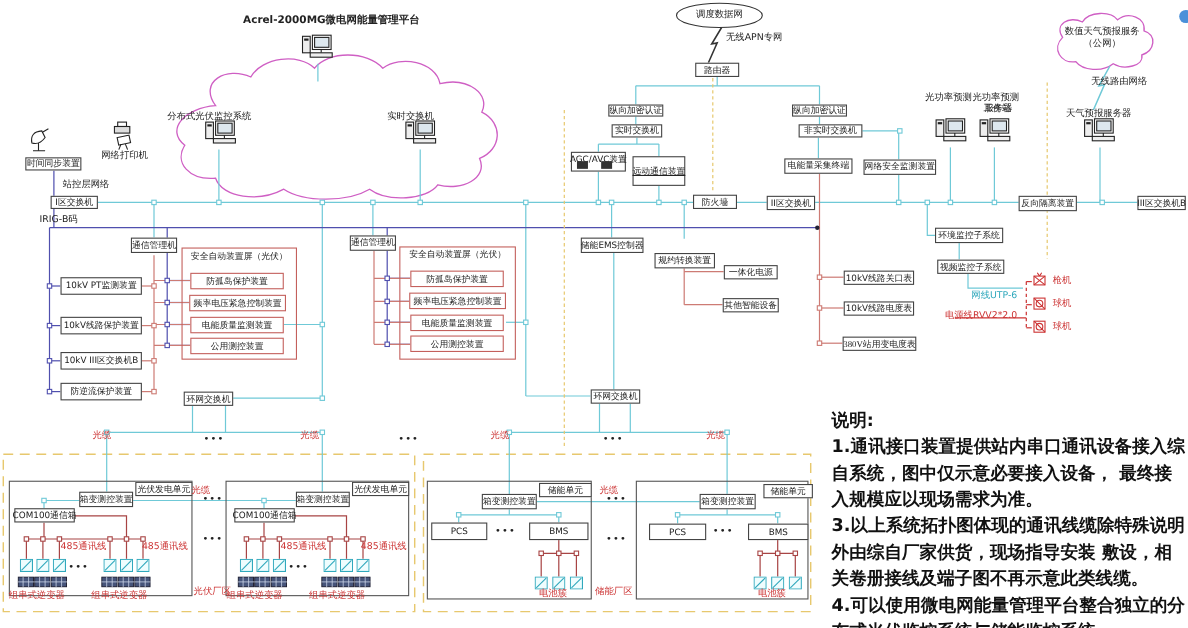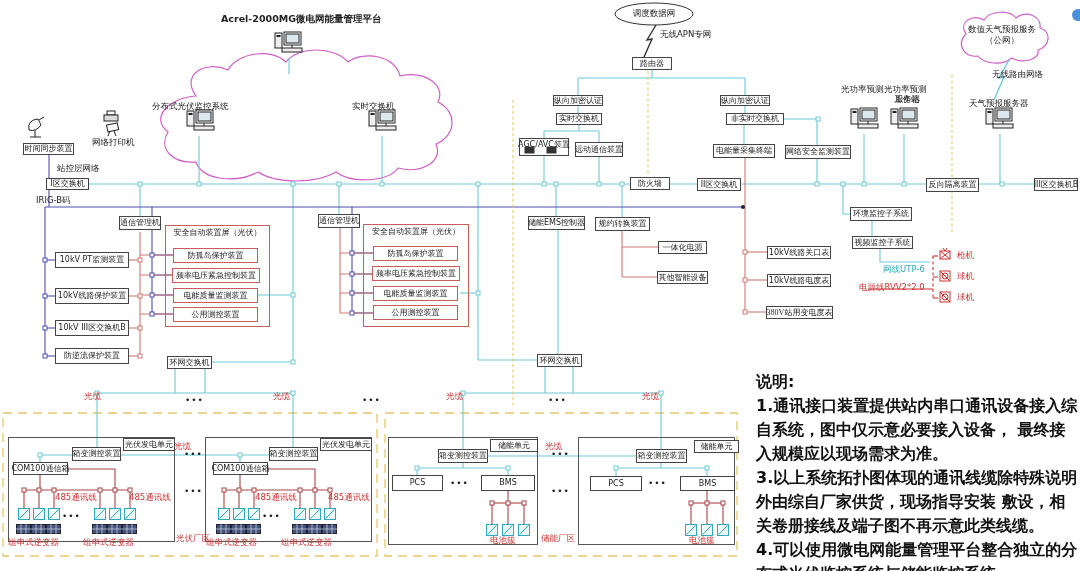--- a/index.html
+++ b/index.html
@@ -255,21 +255,21 @@
   <div>说明:</div>
   <div>1.通讯接口装置提供站内串口通讯设备接入综自系统，图中仅示意必要接入设备， 最终接入规模应以现场需求为准。</div>
   <div>3.以上系统拓扑图体现的通讯线缆除特殊说明外由综自厂家供货，现场指导安装 敷设，相关卷册接线及端子图不再示意此类线缆。</div>
   <div>4.可以使用微电网能量管理平台整合独立的分布式光伏监控系统与储能监控系统。</div>
 </div>
 
 <div class="box" style="left: 632px; top: 57px; width: 40px; height: 13px;">路由器</div>
     <div class="box" style="left: 553px; top: 95px; width: 50px; height: 11px;">纵向加密认证</div>
     <div class="box" style="left: 556px; top: 113px; width: 46px; height: 12px;">实时交换机</div>
     <div class="box top" style="left: 519px; top: 138px; width: 50px; height: 18px;">AGC/AVC装置</div>
-    <div class="box" style="left: 575px; top: 142px; width: 48px; height: 15px;">远动通信装置</div>
+    <div class="box" style="left: 575px; top: 142px; width: 48px; height: 27px; text-decoration: underline;">远动通信装置</div>
     <div class="box" style="left: 720px; top: 95px; width: 50px; height: 11px;">纵向加密认证</div>
     <div class="box" style="left: 714px; top: 113px; width: 58px; height: 12px; margin-left: 12px;">非实时交换机</div>
     <div class="box" style="left: 713px; top: 144px; width: 62px; height: 14px;">电能量采集终端</div>
     <div class="box" style="left: 785px; top: 145px; width: 66px; height: 14px;">网络安全监测装置</div>
     <div class="box" style="left: 630px; top: 177px; width: 40px; height: 13px;">防火墙</div>
     <div class="box" style="left: 697px; top: 178px; width: 44px; height: 13px;">II区交换机</div>
     <div class="box" style="left: 926px; top: 178px; width: 53px; height: 14px;">反向隔离装置</div>
     <div class="box" style="left: 1034px; top: 178px; width: 44px; height: 13px;">III区交换机B</div>
     <div class="box" style="left: 46px; top: 178px; width: 43px; height: 12px;">I区交换机</div>
     <div class="box" style="left: 23px; top: 143px; width: 51px; height: 12px;">时间同步装置</div>
@@ -285,21 +285,21 @@
     <div class="box r" style="left: 372px; top: 266px; width: 88px; height: 15px;">频率电压紧急控制装置</div>
     <div class="box r" style="left: 373px; top: 286px; width: 85px; height: 15px;">电能质量监测装置</div>
     <div class="box r" style="left: 373px; top: 305px; width: 85px; height: 15px;">公用测控装置</div>
     <div class="box" style="left: 55px; top: 252px; width: 74px; height: 16px;">10kV PT监测装置</div>
     <div class="box" style="left: 55px; top: 288px; width: 74px; height: 16px;">10kV线路保护装置</div>
     <div class="box" style="left: 55px; top: 320px; width: 74px; height: 16px;">10kV III区交换机B</div>
     <div class="box" style="left: 55px; top: 348px; width: 74px; height: 16px;">防逆流保护装置</div>
     <div class="box" style="left: 167px; top: 356px; width: 45px; height: 13px;">环网交换机</div>
     <div class="box" style="left: 537px; top: 354px; width: 45px; height: 13px;">环网交换机</div>
     <div class="box" style="left: 528px; top: 216px; width: 57px; height: 14px;">储能EMS控制器</div>
-    <div class="box" style="left: 595px; top: 217px; width: 55px; height: 14px;">规约转换装置</div>
+    <div class="box" style="left: 595px; top: 230px; width: 55px; height: 14px;">规约转换装置</div>
     <div class="box" style="left: 658px; top: 241px; width: 49px; height: 13px;">一体化电源</div>
     <div class="box" style="left: 657px; top: 271px; width: 51px; height: 13px;">其他智能设备</div>
     <div class="box" style="left: 767px; top: 246px; width: 64px; height: 13px;">10kV线路关口表</div>
     <div class="box" style="left: 767px; top: 274px; width: 64px; height: 13px;">10kV线路电度表</div>
     <div class="box" style="left: 766px; top: 306px; width: 67px; height: 13px; font-family: Liberation Serif, serif;">380V站用变电度表</div>
     <div class="box" style="left: 850px; top: 207px; width: 62px; height: 14px;">环境监控子系统</div>
     <div class="box" style="left: 852px; top: 236px; width: 61px; height: 13px;">视频监控子系统</div>
     <div class="box unit" style="left: 8px; top: 437px; width: 167px; height: 105px;"></div>
     <div class="box" style="left: 123px; top: 438px; width: 52px; height: 13px;">光伏发电单元</div>
     <div class="box" style="left: 72px; top: 447px; width: 49px; height: 14px;">箱变测控装置</div>

